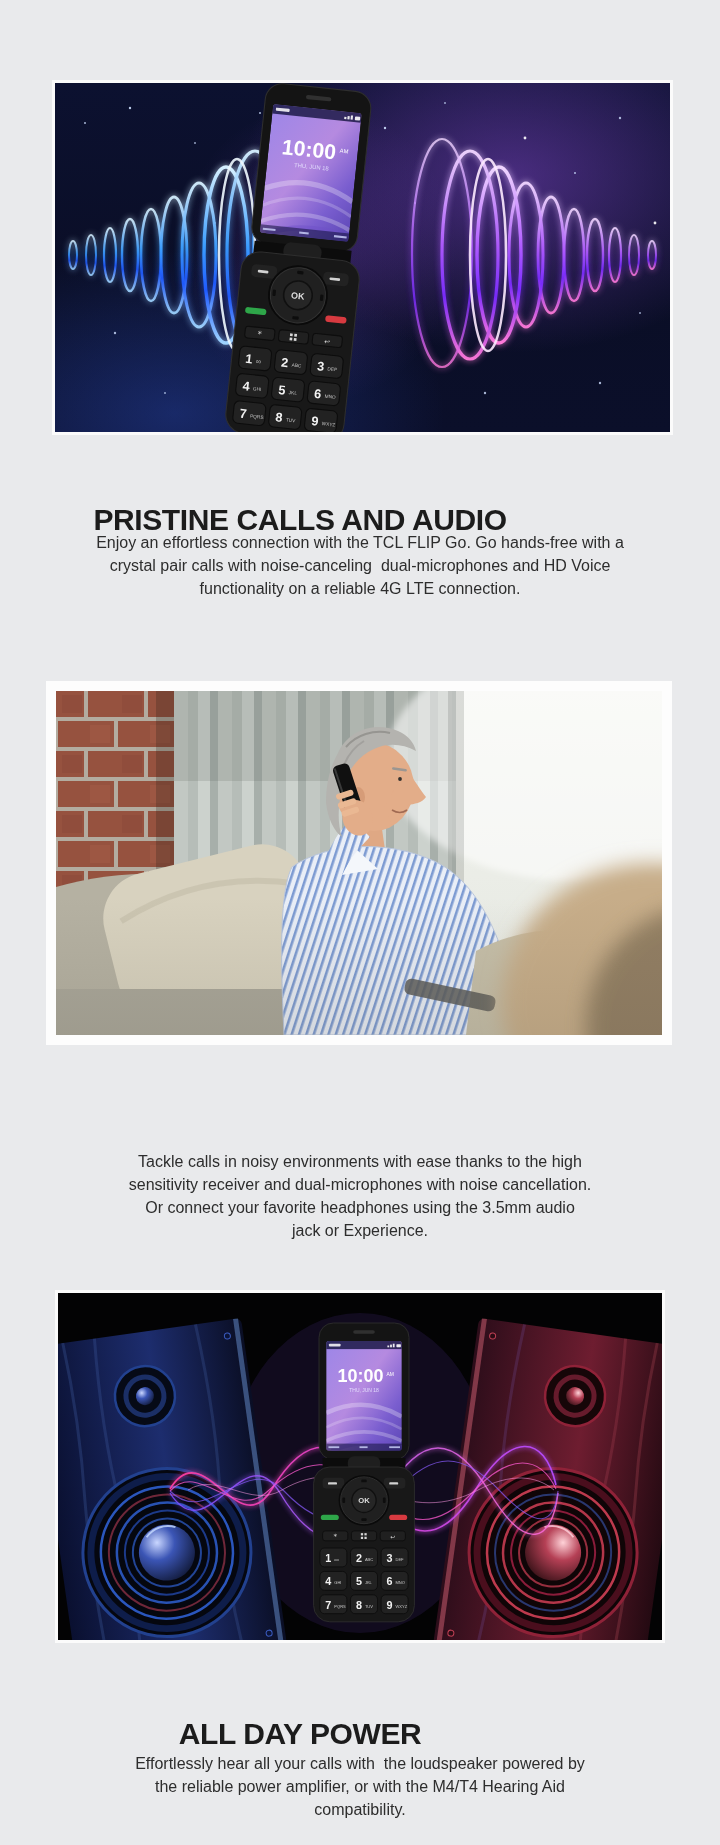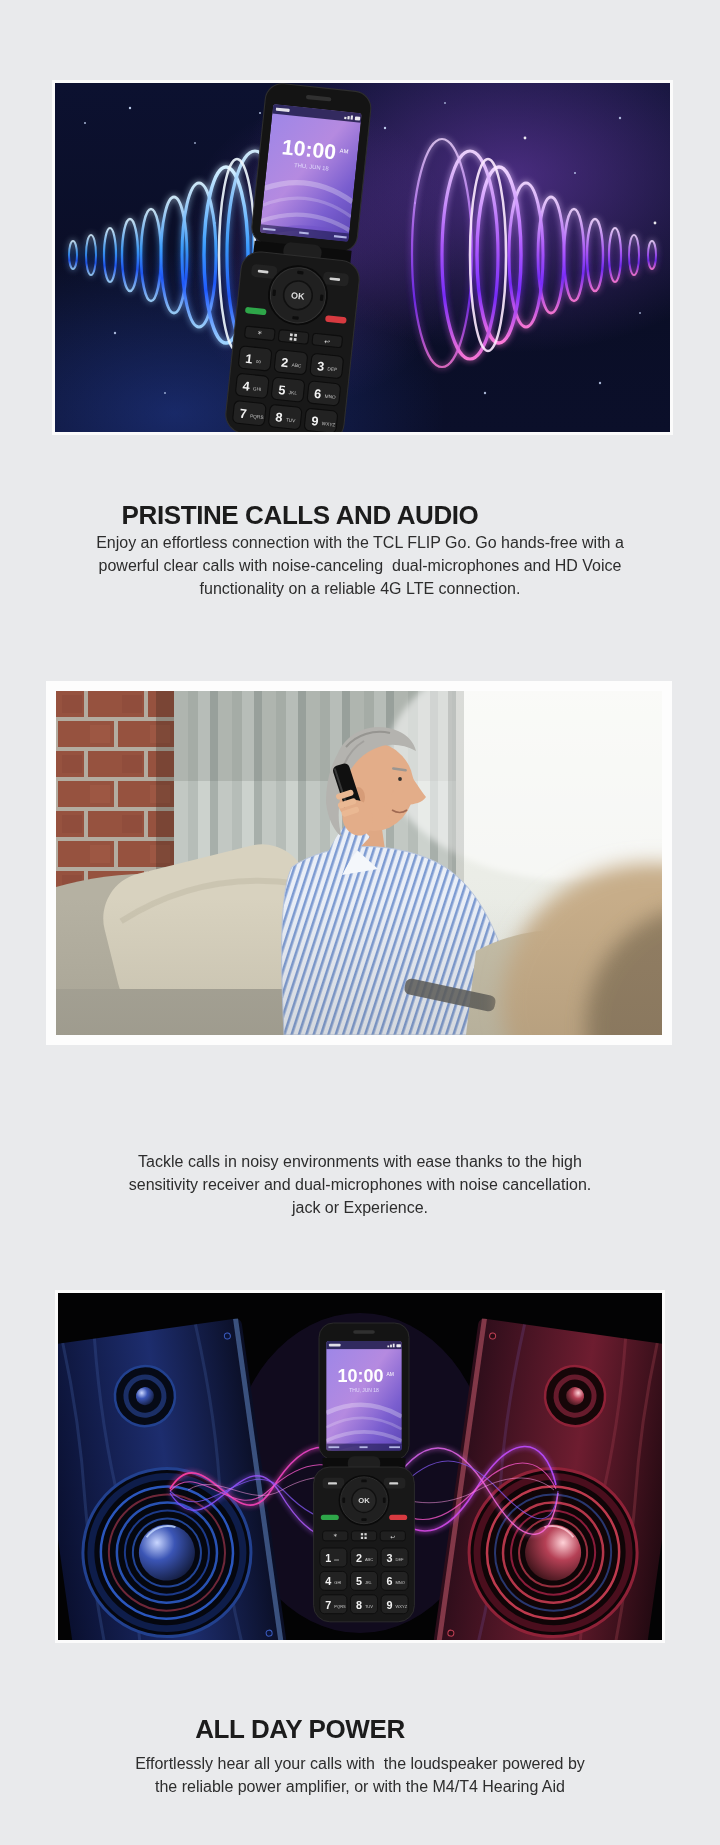--- a/index.html
+++ b/index.html
@@ -3,21 +3,21 @@
 <meta charset="utf-8">
 <style>
   html,body{margin:0;padding:0;}
   body{width:720px;height:1845px;background:#e9eaec;font-family:"Liberation Sans",sans-serif;}
   .page{position:relative;width:720px;height:1845px;overflow:hidden;background:#e9eaec;}
   .media{position:absolute;background:#000;overflow:hidden;}
   .media svg{display:block;}
   .media1{left:52px;top:80px;border:3px solid #fbfbfb;}
   .media2{left:46px;top:681px;border:10px solid #fdfdfd;background:#cfd2cc;}
   .media3{left:55px;top:1290px;border:3px solid #fbfbfb;}
-  .heading{position:absolute;left:0;width:600px;text-align:center;font-size:26px;font-weight:bold;
+  .heading{position:absolute;left:0;width:600px;text-align:center;font-size:30px;font-weight:bold;
            color:#1c1c1c;letter-spacing:-0.4px;}
   .para{position:absolute;left:40px;width:640px;text-align:center;font-size:16px;line-height:23px;color:#2d2d2d;}
   .para .line{white-space:pre;}
   .h-audio{top:478px;} .p-audio{top:531px;}
   .h-conv{top:1098px;} .p-conv{top:1150px;}
   .h-power{top:1692px;text-align:center;} .p-power{top:1752px;}
   
   .clock-big{font-weight:bold;fill:#ffffff;}
   .kp-digit{fill:#f2f2f2;font-weight:bold;font-size:12px;font-family:"Liberation Sans",sans-serif;}
   .kp-letters{fill:#c6c6c6;font-size:4.5px;font-family:"Liberation Sans",sans-serif;}
@@ -203,21 +203,21 @@
               <text x="84" y="66.5" class="kp-letters">WXYZ</text>
             </g>
       </g>
     </g>
   </svg>
   </div>
 
   <h2 class="heading h-audio">PRISTINE CALLS AND AUDIO</h2>
   <div class="para p-audio">
       <div class="line">Enjoy an effortless connection with the TCL FLIP Go. Go hands-free with a</div>
-      <div class="line">powerful clear calls with noise-canceling  dual-microphones and HD Voice</div>
+      <div class="line">crystal pair calls with noise-canceling  dual-microphones and HD Voice</div>
       <div class="line">functionality on a reliable 4G LTE connection.</div>
     </div>
 
   <div class="media media2">
   <svg width="606" height="344" viewBox="0 0 606 344">
     <defs>
       <pattern id="b-curtP" patternUnits="userSpaceOnUse" width="44" height="344">
         <rect width="44" height="344" fill="#ccd2cd"></rect>
         <rect x="0" width="10" height="344" fill="#b6bdb8"></rect>
         <rect x="22" width="8" height="344" fill="#a7afaa"></rect>
@@ -297,20 +297,21 @@
     <rect x="348" y="296" width="92" height="16" rx="6" fill="#5a5a58" opacity="0.85" transform="rotate(12 394 304)"></rect>
     <ellipse cx="596" cy="312" rx="150" ry="140" fill="#c7ad89" filter="url(#b-blurF)"></ellipse>
     <ellipse cx="650" cy="334" rx="120" ry="120" fill="#8d7a5e" opacity="0.9" filter="url(#b-blurF)"></ellipse>
     <rect width="606" height="344" fill="url(#b-vign)"></rect>
   </svg>
   </div>
 
   <div class="para p-conv">
       <div class="line">Tackle calls in noisy environments with ease thanks to the high</div>
       <div class="line">sensitivity receiver and dual-microphones with noise cancellation.</div>
+      <div class="line">Or connect your favorite headphones using the 3.5mm audio</div>
       <div class="line">jack or Experience.</div>
     </div>
 
   <div class="media media3">
   <svg width="604" height="347" viewBox="0 0 604 347">
     <defs>
       <linearGradient id="c-cabB" x1="0" y1="0" x2="1" y2="0">
         <stop offset="0" stop-color="#0a1030"></stop>
             <stop offset="0.55" stop-color="#1d2d6e"></stop>
             <stop offset="1" stop-color="#0a0e24"></stop>
@@ -415,15 +416,16 @@
     </g>
 
     <use href="#phoneG" transform="translate(252 30) scale(0.9)"></use>
   </svg>
   </div>
 
   <h2 class="heading h-power">ALL DAY POWER</h2>
   <div class="para p-power">
       <div class="line">Effortlessly hear all your calls with  the loudspeaker powered by</div>
       <div class="line">the reliable power amplifier, or with the M4/T4 Hearing Aid</div>
+      <div class="line">compatibility.</div>
     </div>
 
 </div>
 
 </body></html>

